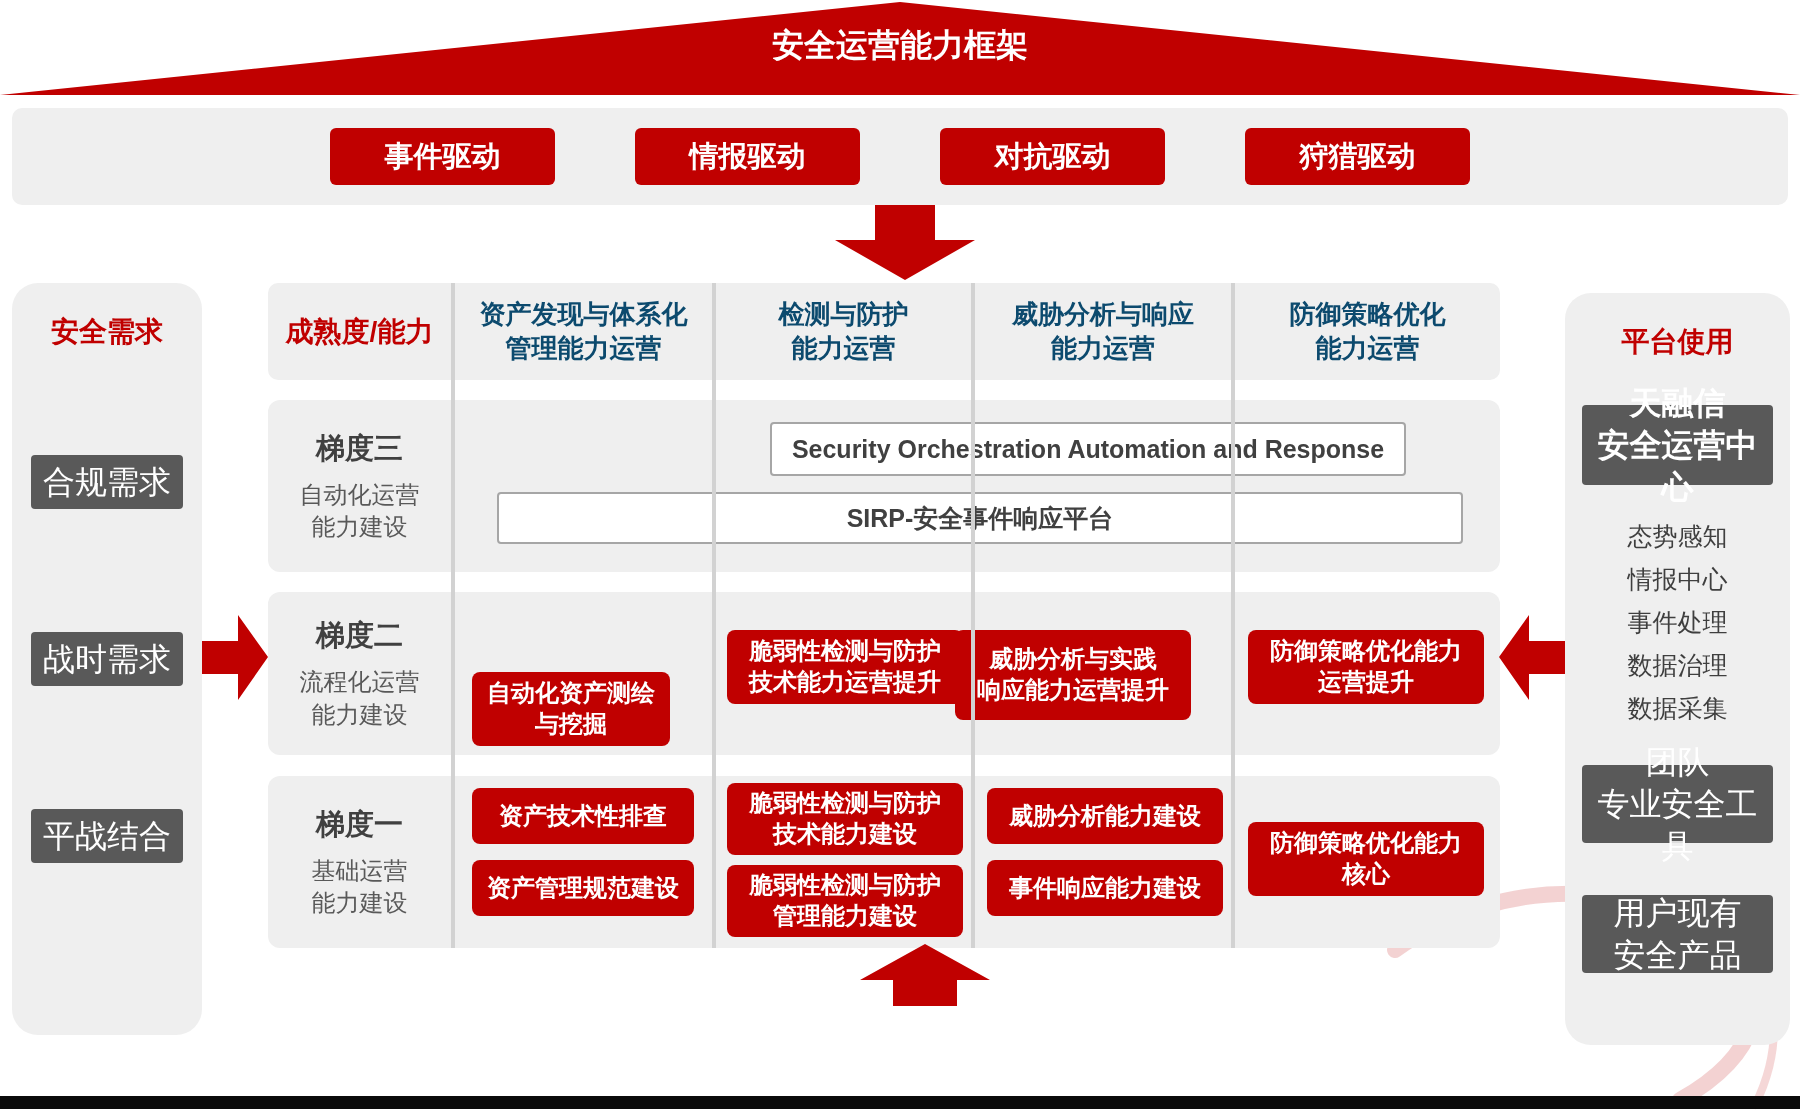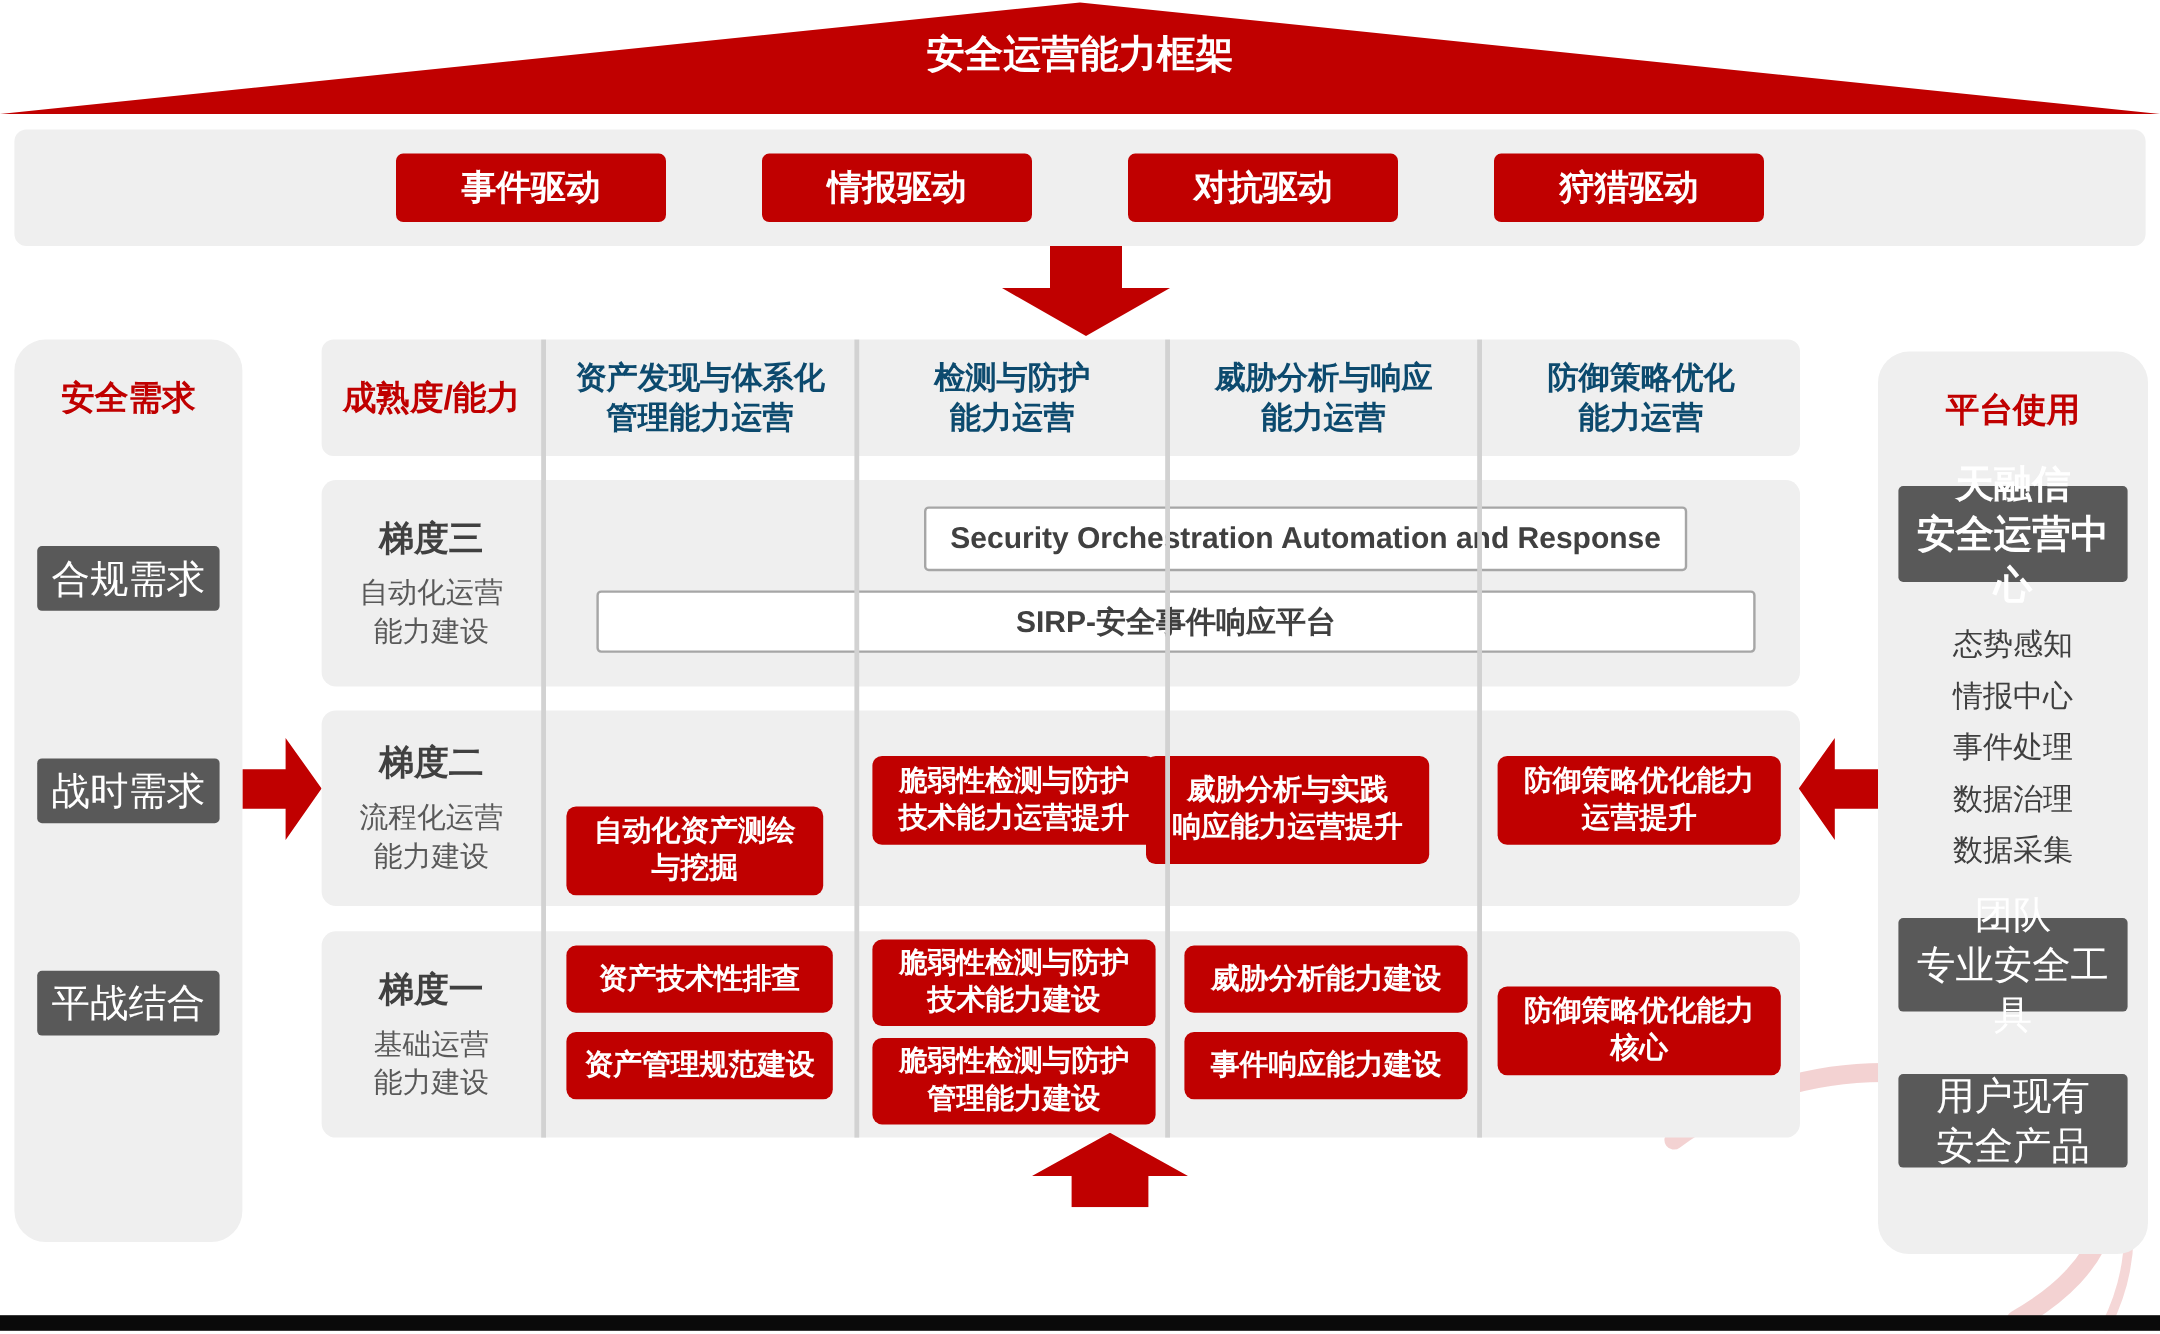--- a/index.html
+++ b/index.html
@@ -106,21 +106,21 @@
     <div class="abs white-box flexc" style="left:502px;top:22px;width:636px;height:54px;">Security Orchestration Automation and Response</div>
     <div class="abs white-box flexc" style="left:229px;top:92px;width:966px;height:52px;">SIRP-安全事件响应平台</div>
   </div>
 
   <div class="abs block" style="left:268px;top:592px;width:1232px;height:163px;">
     <div class="abs flexc" style="left:0px;top:0px;width:183px;height:100%;flex-direction:column;gap:10px;z-index:3;">
       <div class="tier-name pre">梯度二</div>
       <div class="tier-sub pre">流程化运营
 能力建设</div>
     </div>
-    <div class="abs red-box flexc pre" style="left:204px;top:80px;width:214px;height:74px;">自动化资产测绘
+    <div class="abs red-box flexc pre" style="left:204px;top:80px;width:198px;height:74px;">自动化资产测绘
 与挖掘</div>
     <div class="abs red-box flexc pre" style="left:459px;top:38px;width:236px;height:74px;">脆弱性检测与防护
 技术能力运营提升</div>
     <div class="abs red-box flexc pre" style="left:687px;top:38px;width:236px;height:90px;">威胁分析与实践
 响应能力运营提升</div>
     <div class="abs red-box flexc pre" style="left:980px;top:38px;width:236px;height:74px;">防御策略优化能力
 运营提升</div>
   </div>
 
   <div class="abs block" style="left:268px;top:776px;width:1232px;height:172px;">

